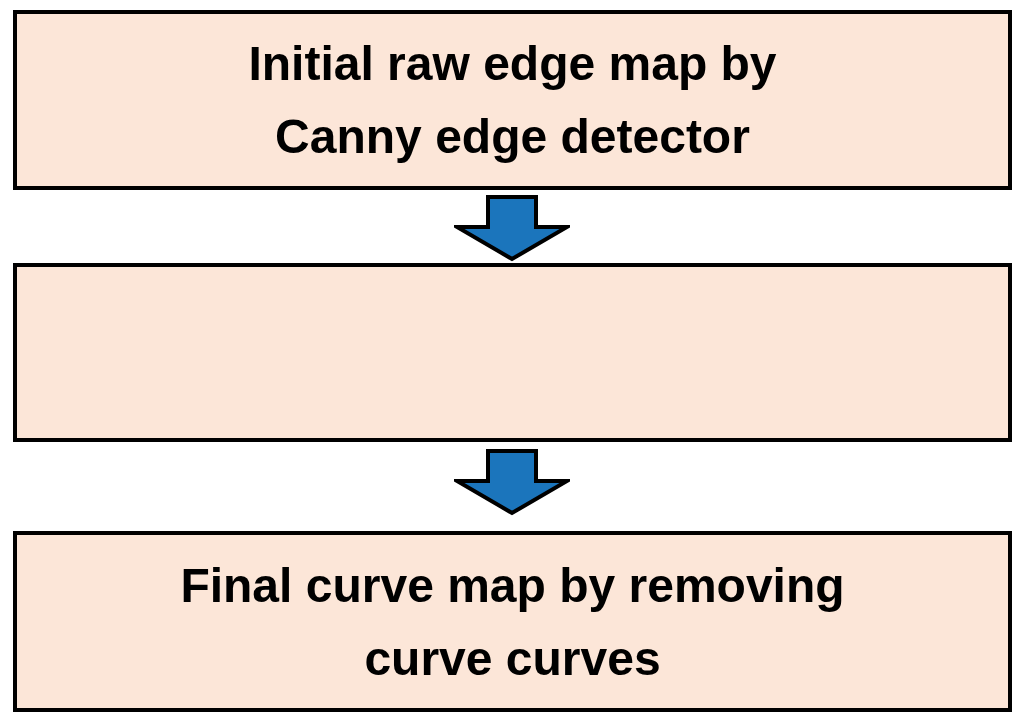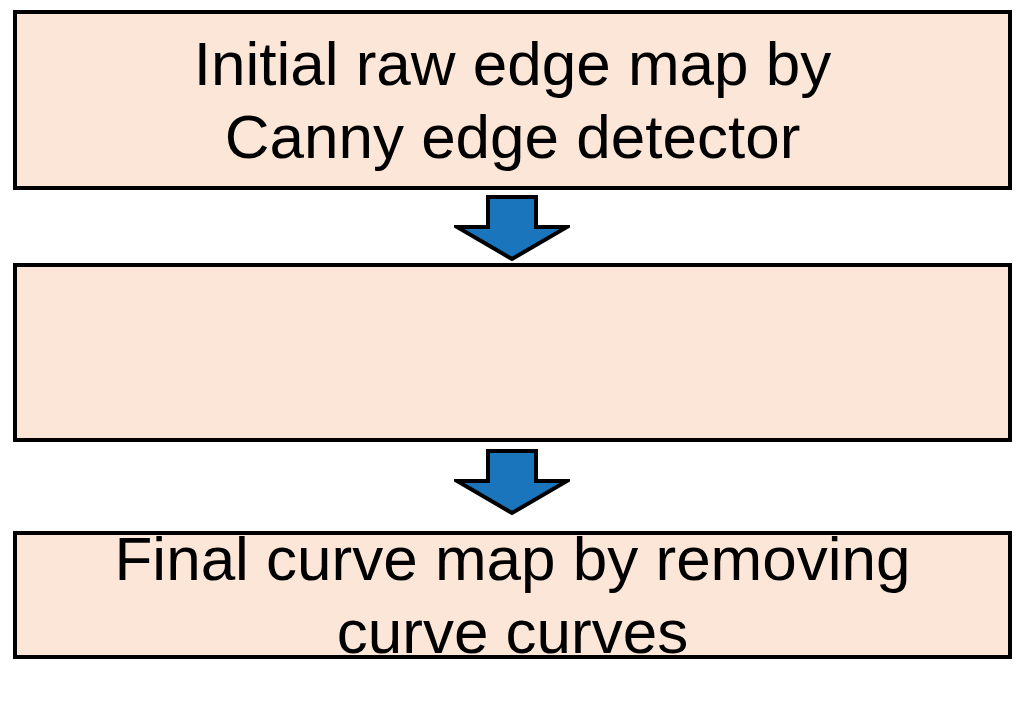--- a/index.html
+++ b/index.html
@@ -21,27 +21,28 @@
     width: 999px;
     box-sizing: border-box;
     background: #fce6d8;
     border: 4px solid #000000;
     display: flex;
     align-items: center;
     justify-content: center;
   }
   .box-1 { top: 10px;  height: 180px; }
   .box-2 { top: 263px; height: 179px; }
-  .box-3 { top: 531px; height: 128px; }
+  .box-3 { top: 531px; height: 181px; }
   .box-label {
     text-align: center;
     color: #000000;
-    font-size: 62px;
+    font-size: 48px;
     line-height: 73px;
     letter-spacing: 0px;
+    font-weight: bold;
   }
   .box-label .line {
     display: block;
     white-space: nowrap;
   }
   .arrow {
     position: absolute;
     left: 454px;
     width: 116px;
     height: 68px;

